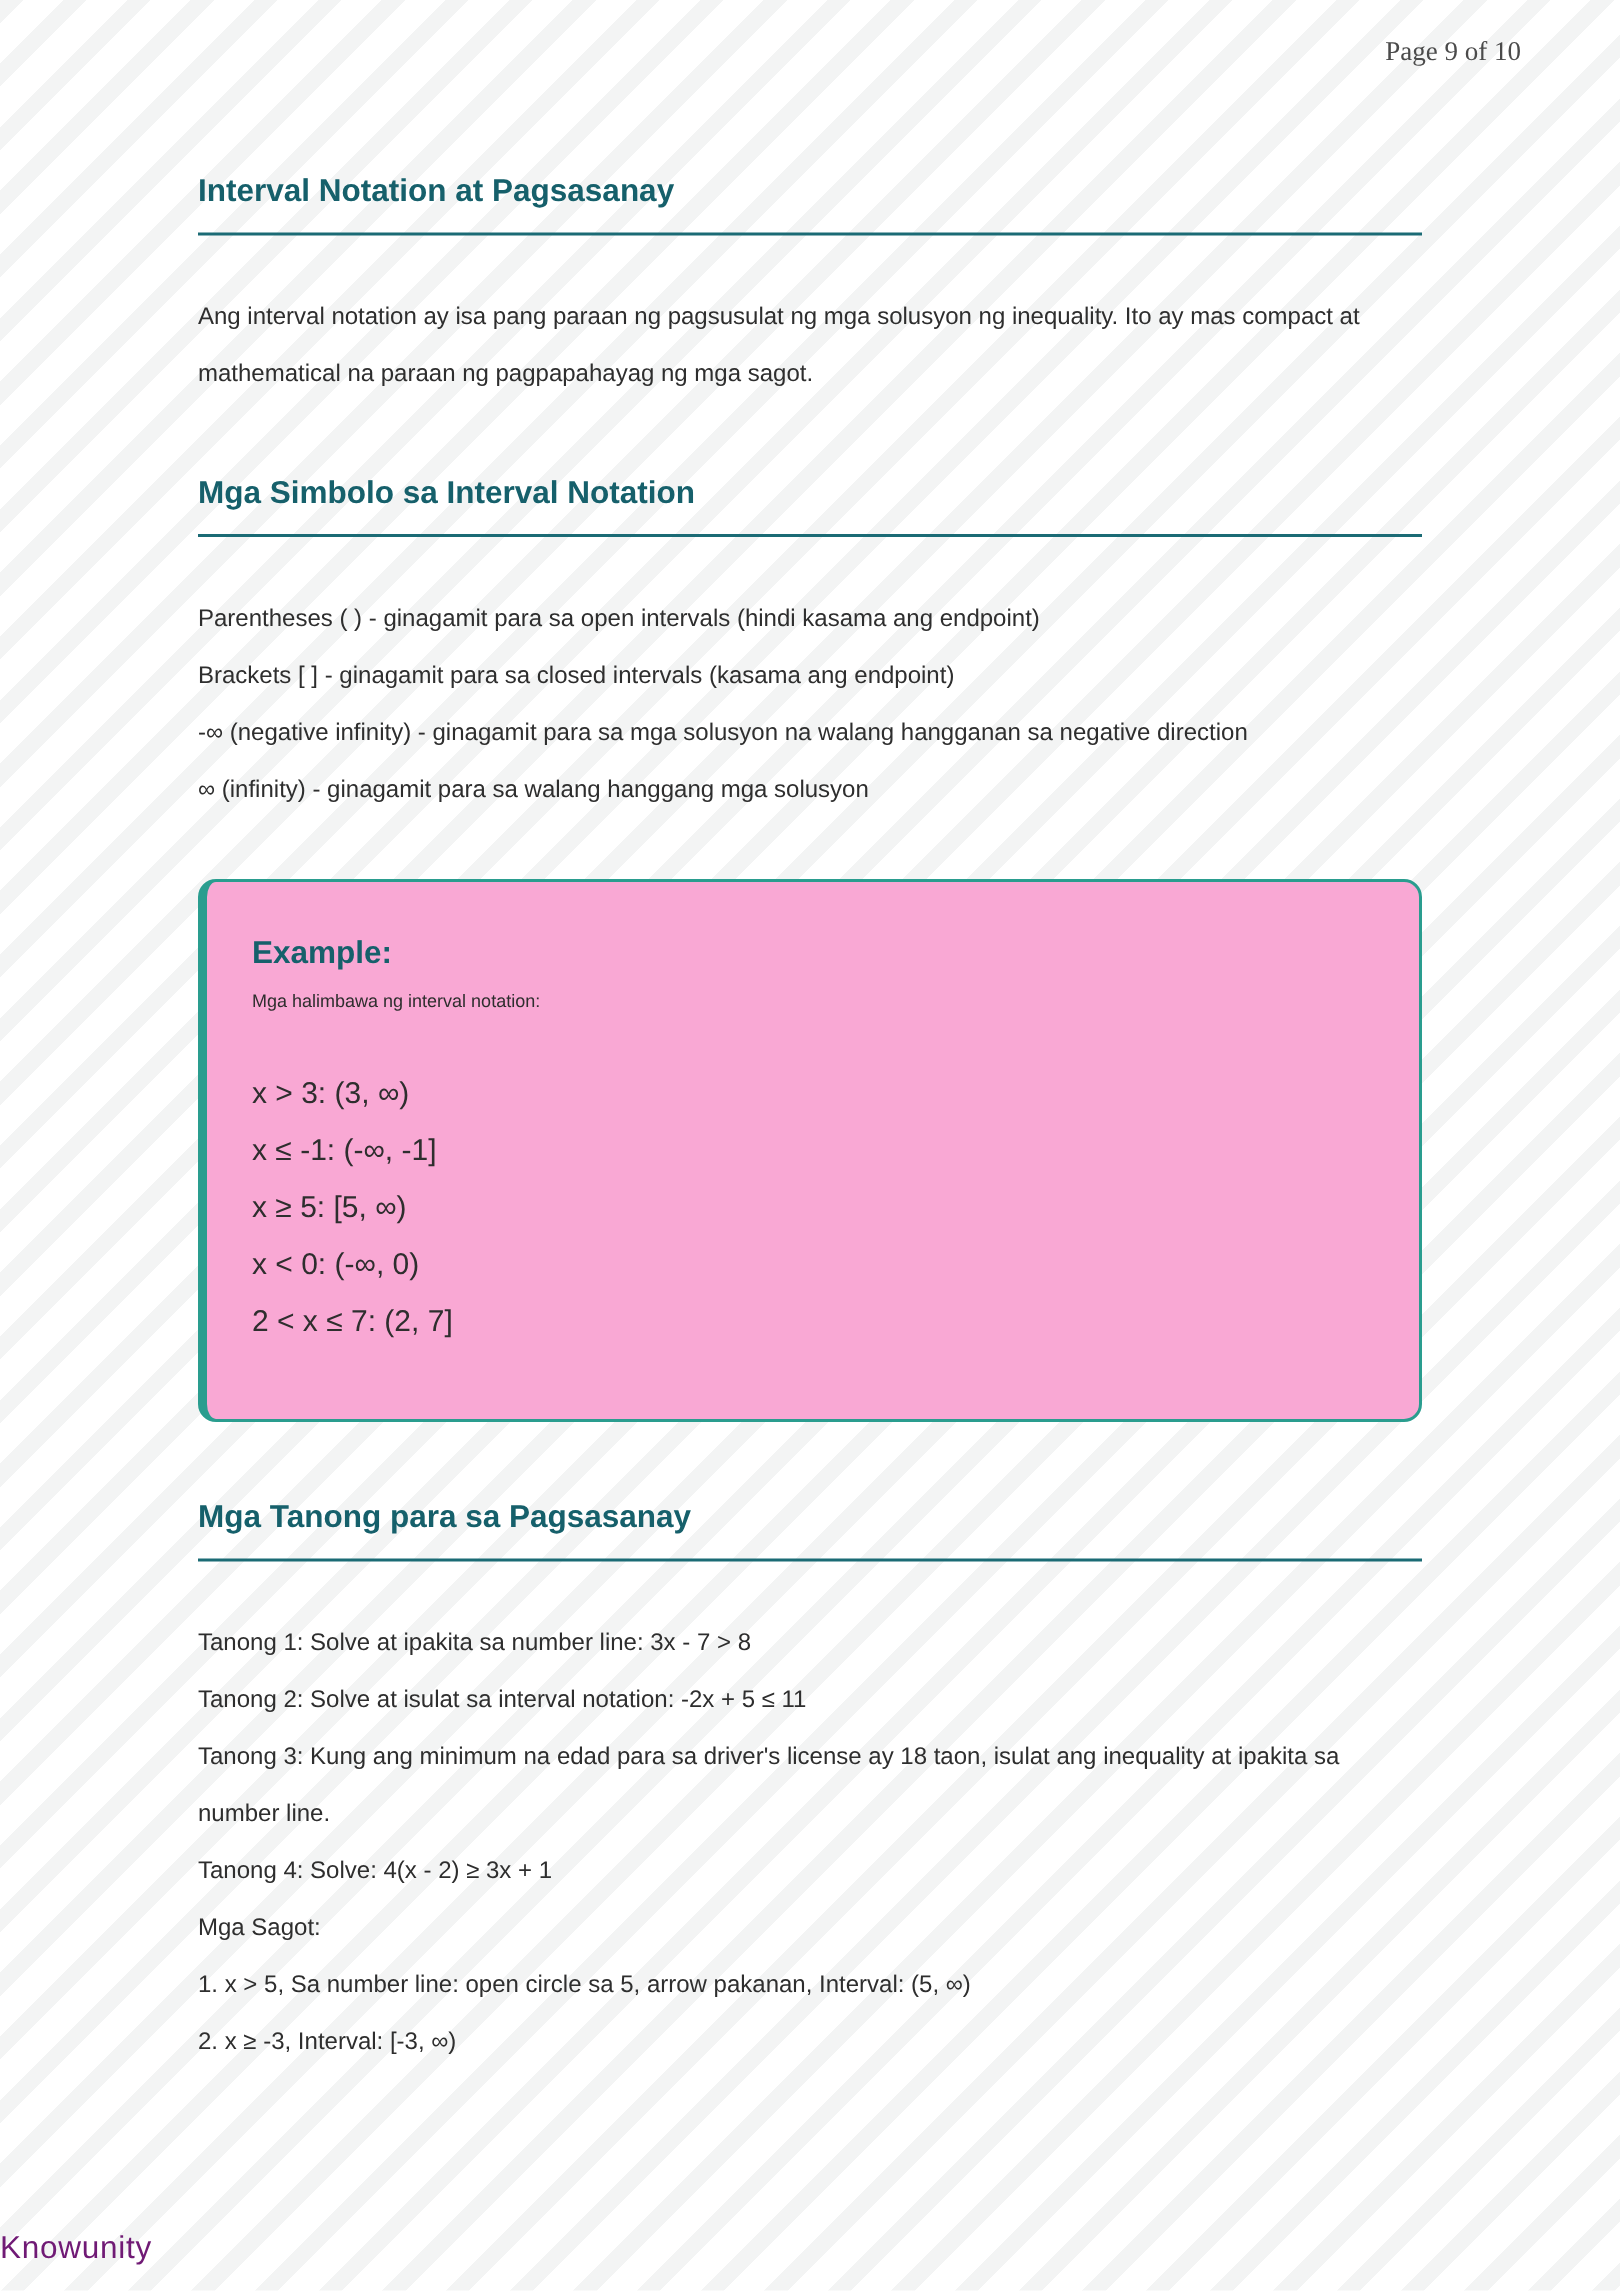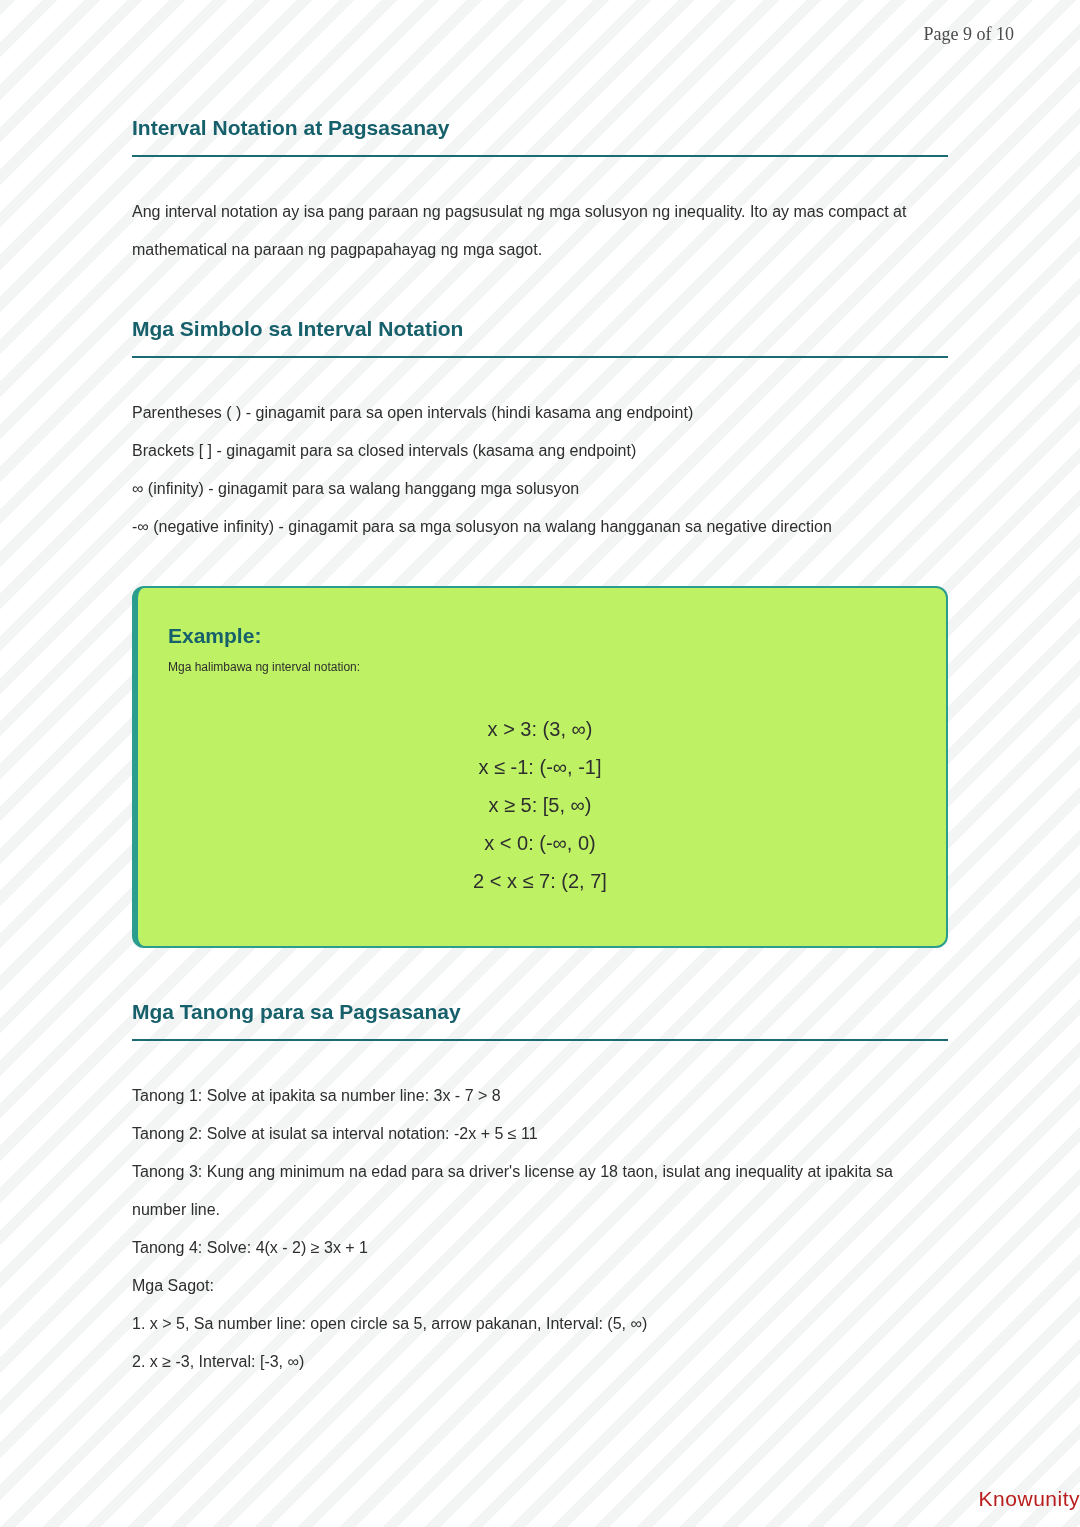--- a/index.html
+++ b/index.html
@@ -40,67 +40,66 @@
     color: #2e2e2e;
   }
   .mt-sm { }
   .mt-md { margin-top: 36px; }
   .mt-lg { margin-top: 48px; }
   .example-box {
     margin-top: 40px;
     border: 2px solid #2a9d8f;
     border-left: 6px solid #2a9d8f;
     border-radius: 12px;
-    background: #bef264;
+    background: #f9a8d4;
     padding: 36px 34px 46px 30px;
   }
   .example-label {
     color: #16606b;
     font-size: 21px;
     font-weight: bold;
   }
   .example-intro {
     font-size: 12px;
     line-height: 38px;
   }
   .example-items {
     margin-top: 24px;
     font-size: 20px;
     line-height: 38px;
-    text-align: center;
   }
   .footer {
     position: absolute;
     left: 0;
     right: 0;
     bottom: 16px;
-    text-align: right;
+    text-align: left;
     font-size: 21px;
-    color: #b91c1c;
+    color: #701a75;
     letter-spacing: 0.5px;
   }
 </style>
 </head>
 <body>
 
 <div class="page-indicator">Page 9 of 10</div>
 
 <div class="content">
 
   <h2 class="section-title">Interval Notation at Pagsasanay</h2>
 
   <p class="para mt-md">Ang interval notation ay isa pang paraan ng pagsusulat ng mga solusyon ng inequality. Ito ay mas compact at mathematical na paraan ng pagpapahayag ng mga sagot.</p>
 
   <h2 class="section-title mt-lg">Mga Simbolo sa Interval Notation</h2>
 
   <div class="para mt-md">
     <div>Parentheses ( ) - ginagamit para sa open intervals (hindi kasama ang endpoint)</div>
     <div>Brackets [ ] - ginagamit para sa closed intervals (kasama ang endpoint)</div>
+    <div>-∞ (negative infinity) - ginagamit para sa mga solusyon na walang hangganan sa negative direction</div>
     <div>∞ (infinity) - ginagamit para sa walang hanggang mga solusyon</div>
-    <div>-∞ (negative infinity) - ginagamit para sa mga solusyon na walang hangganan sa negative direction</div>
   </div>
 
   <div class="example-box">
     <div class="example-label">Example:</div>
     <div class="example-intro">Mga halimbawa ng interval notation:</div>
     <div class="example-items">
       <div>x &gt; 3: (3, ∞)</div>
       <div>x ≤ -1: (-∞, -1]</div>
       <div>x ≥ 5: [5, ∞)</div>
       <div>x &lt; 0: (-∞, 0)</div>

